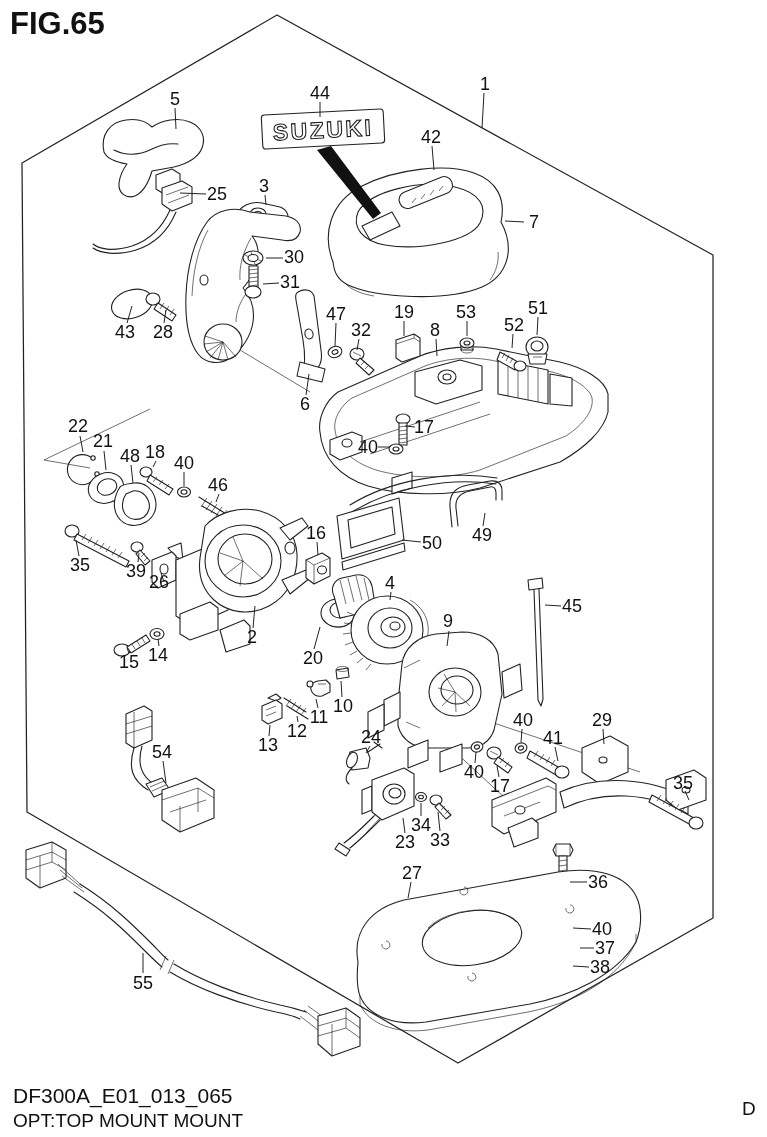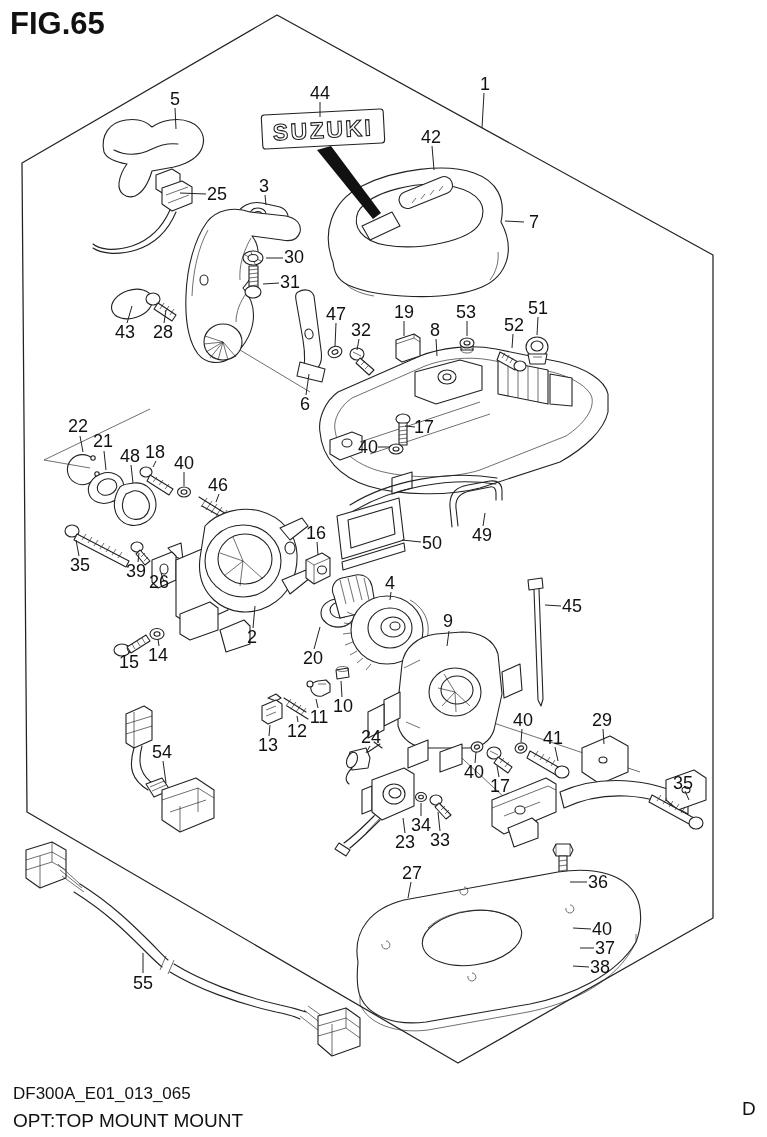--- a/index.html
+++ b/index.html
@@ -1,20 +1,20 @@
 <!DOCTYPE html>
 <html><head>
 <meta charset="utf-8">
 <style>
   html,body{margin:0;padding:0;background:#fff;}
   #page{position:relative;width:767px;height:1137px;background:#fff;overflow:hidden;
         font-family:"Liberation Sans",sans-serif;color:#1a1a1a;}
   #fig-title{position:absolute;left:10px;top:6px;font-size:31px;font-weight:bold;
              letter-spacing:0px;color:#111;}
-  #footer-code{position:absolute;left:13px;top:1084px;font-size:17px;color:#111;}
+  #footer-code{position:absolute;left:13px;top:1084px;font-size:21px;color:#111;}
   #footer-sub{position:absolute;left:13px;top:1110px;font-size:19px;color:#111;}
   #page-letter{position:absolute;left:742px;top:1098px;font-size:19px;color:#111;}
   svg{position:absolute;left:0;top:0;}
   .ln{fill:none;stroke:#222;stroke-width:1.1;stroke-linecap:round;stroke-linejoin:round;}
   .fw{fill:#fff;stroke:#222;stroke-width:1.1;stroke-linecap:round;stroke-linejoin:round;}
   .thin{fill:none;stroke:#222;stroke-width:.65;}
   .callout{font-family:"Liberation Sans",sans-serif;font-size:18px;fill:#111;text-anchor:middle;}
   .leader{stroke:#222;stroke-width:1;fill:none;}
   .logo-text{font-family:"Liberation Sans",sans-serif;font-size:23px;font-weight:bold;
              letter-spacing:2.5px;fill:#fff;stroke:#222;stroke-width:1.1;text-anchor:middle;}

